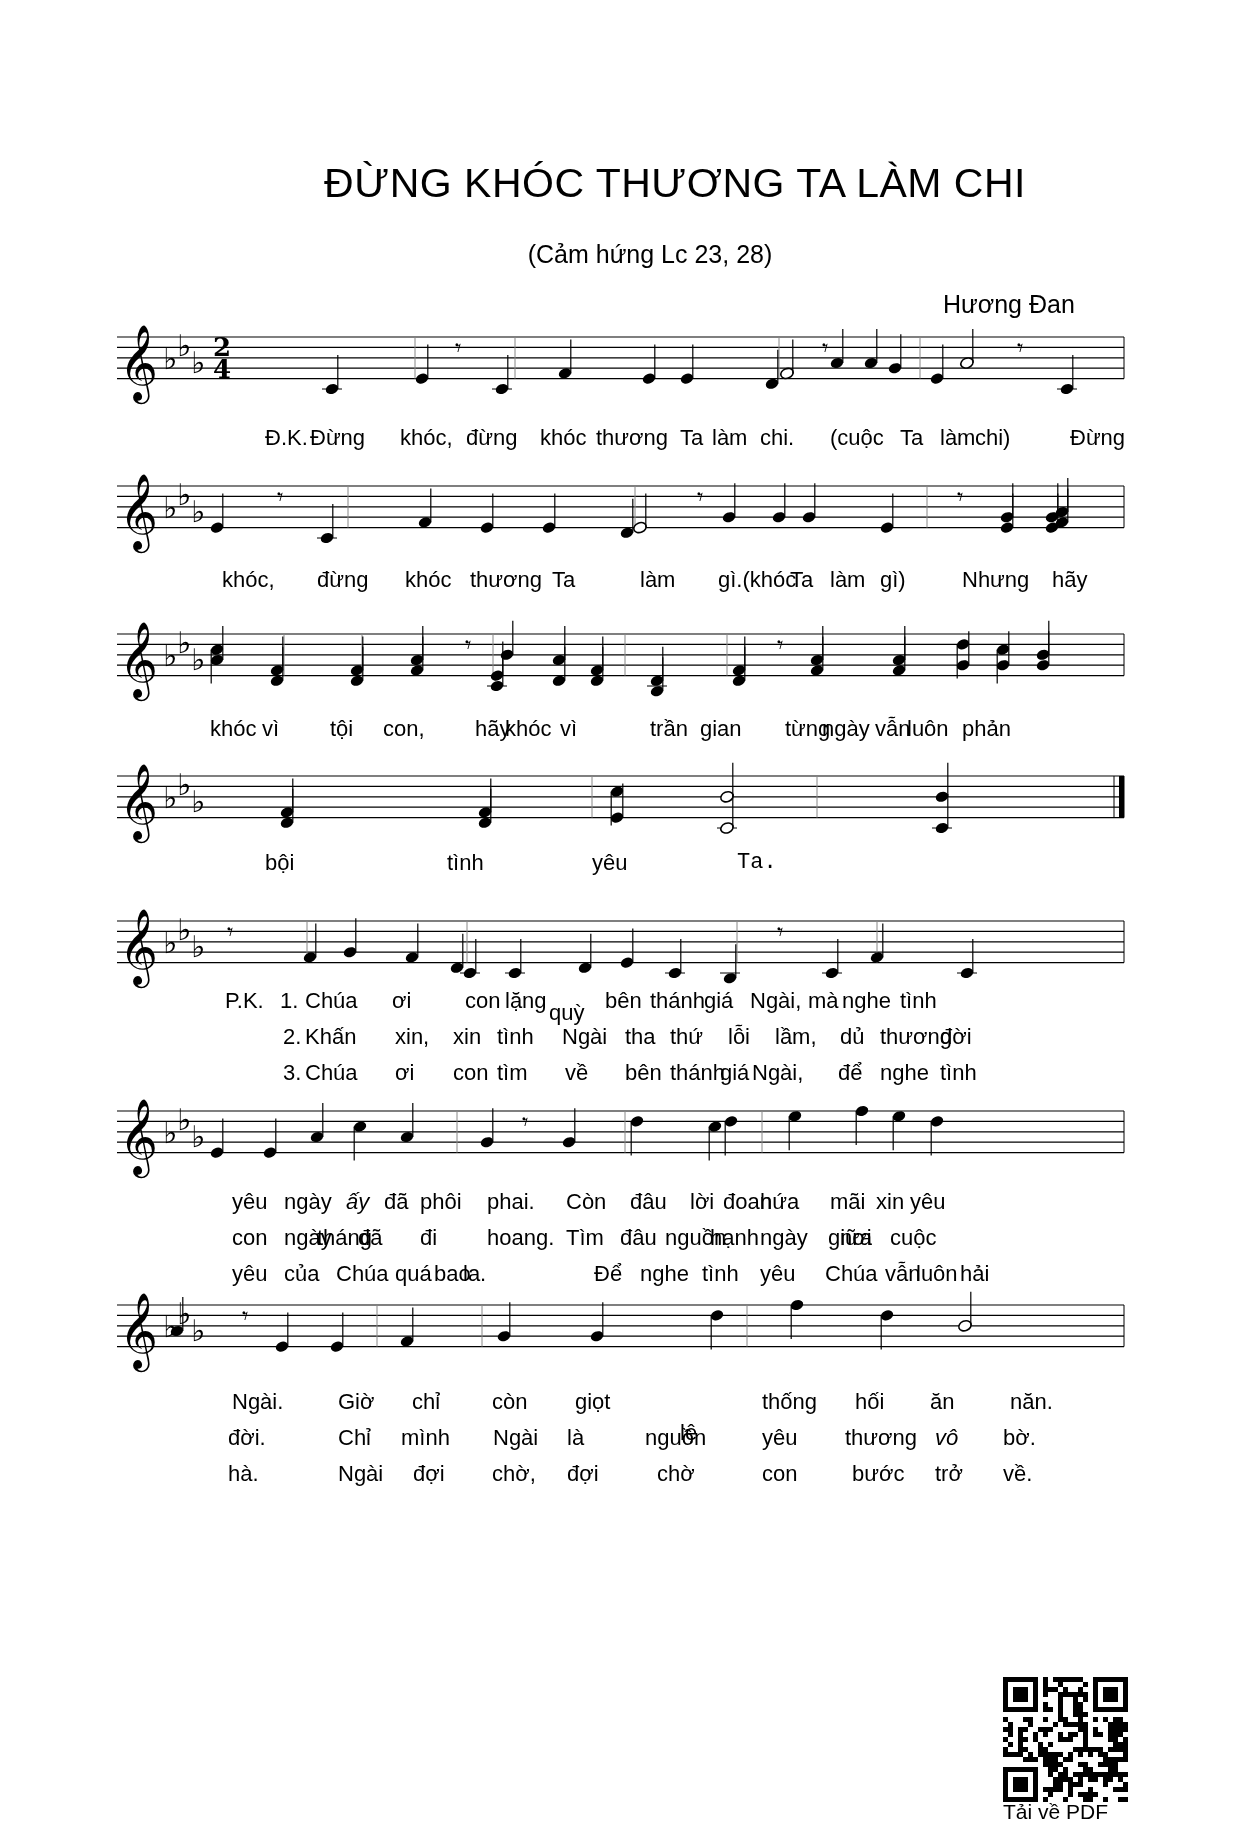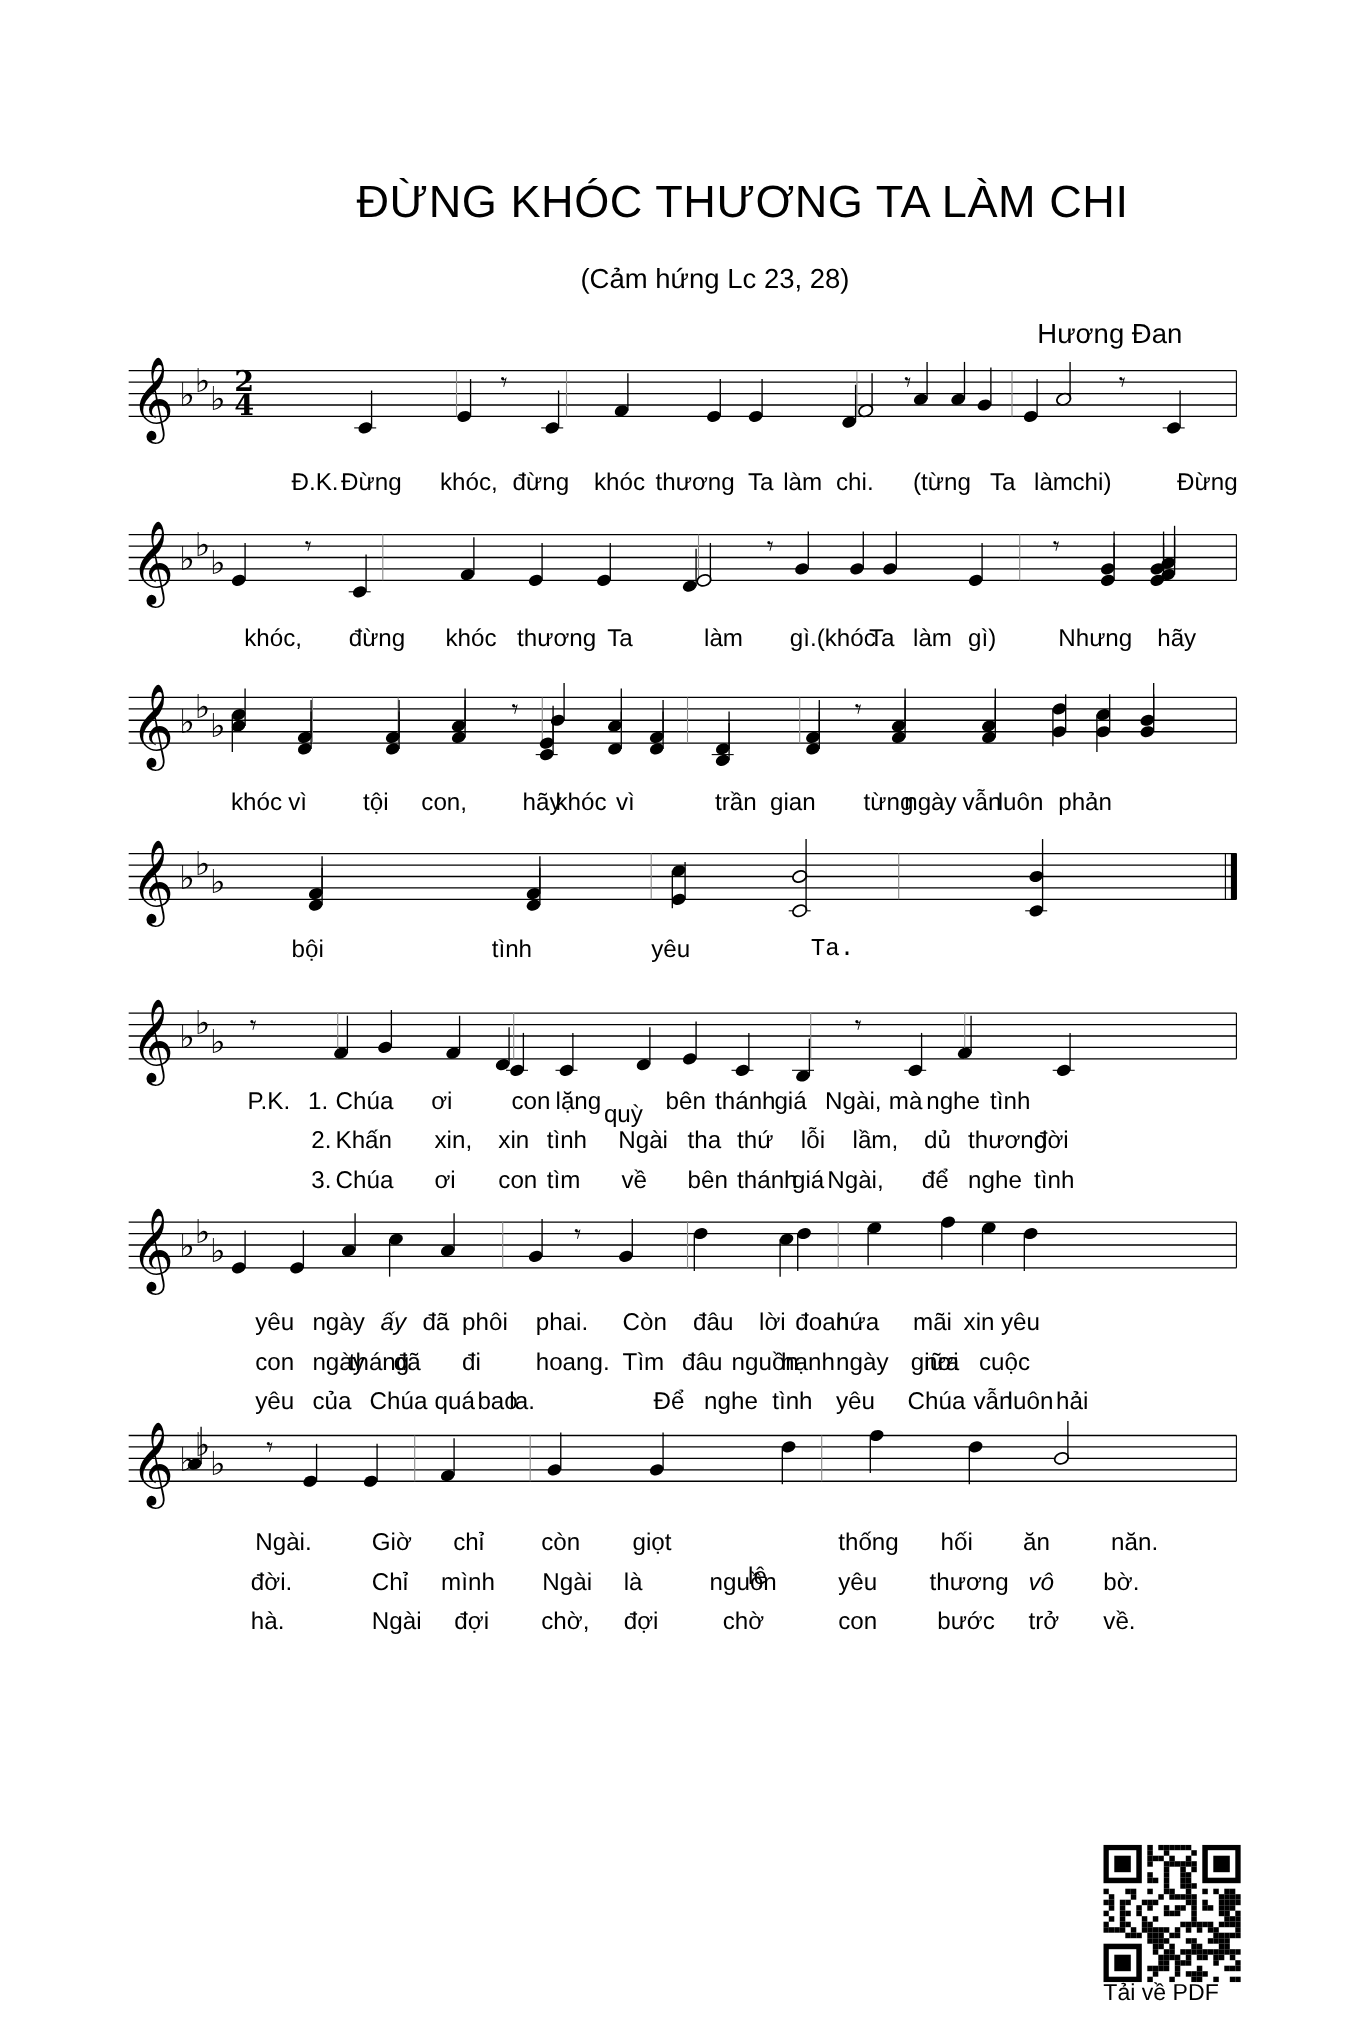--- a/index.html
+++ b/index.html
@@ -631,21 +631,21 @@
 <div class="lyric" style="left: 0px; top: 427px;">
     <span style="left: 265px;">Đ.K.</span>
     <span style="left: 310px;">Đừng</span>
     <span style="left: 400px;">khóc,</span>
     <span style="left: 466px;">đừng</span>
     <span style="left: 540px;">khóc</span>
     <span style="left: 596px;">thương</span>
     <span style="left: 680px;">Ta</span>
     <span style="left: 712px;">làm</span>
     <span style="left: 760px;">chi.</span>
-    <span style="left: 830px;">(từng</span>
+    <span style="left: 830px;">(cuộc</span>
     <span style="left: 900px;">Ta</span>
     <span style="left: 940px;">làm</span>
     <span style="left: 975px;">chi)</span>
     <span style="left: 1070px;">Đừng</span>
   </div>
 <div class="lyric" style="left: 0px; top: 569px;">
     <span style="left: 222px;">khóc,</span>
     <span style="left: 317px;">đừng</span>
     <span style="left: 405px;">khóc</span>
     <span style="left: 470px;">thương</span>

